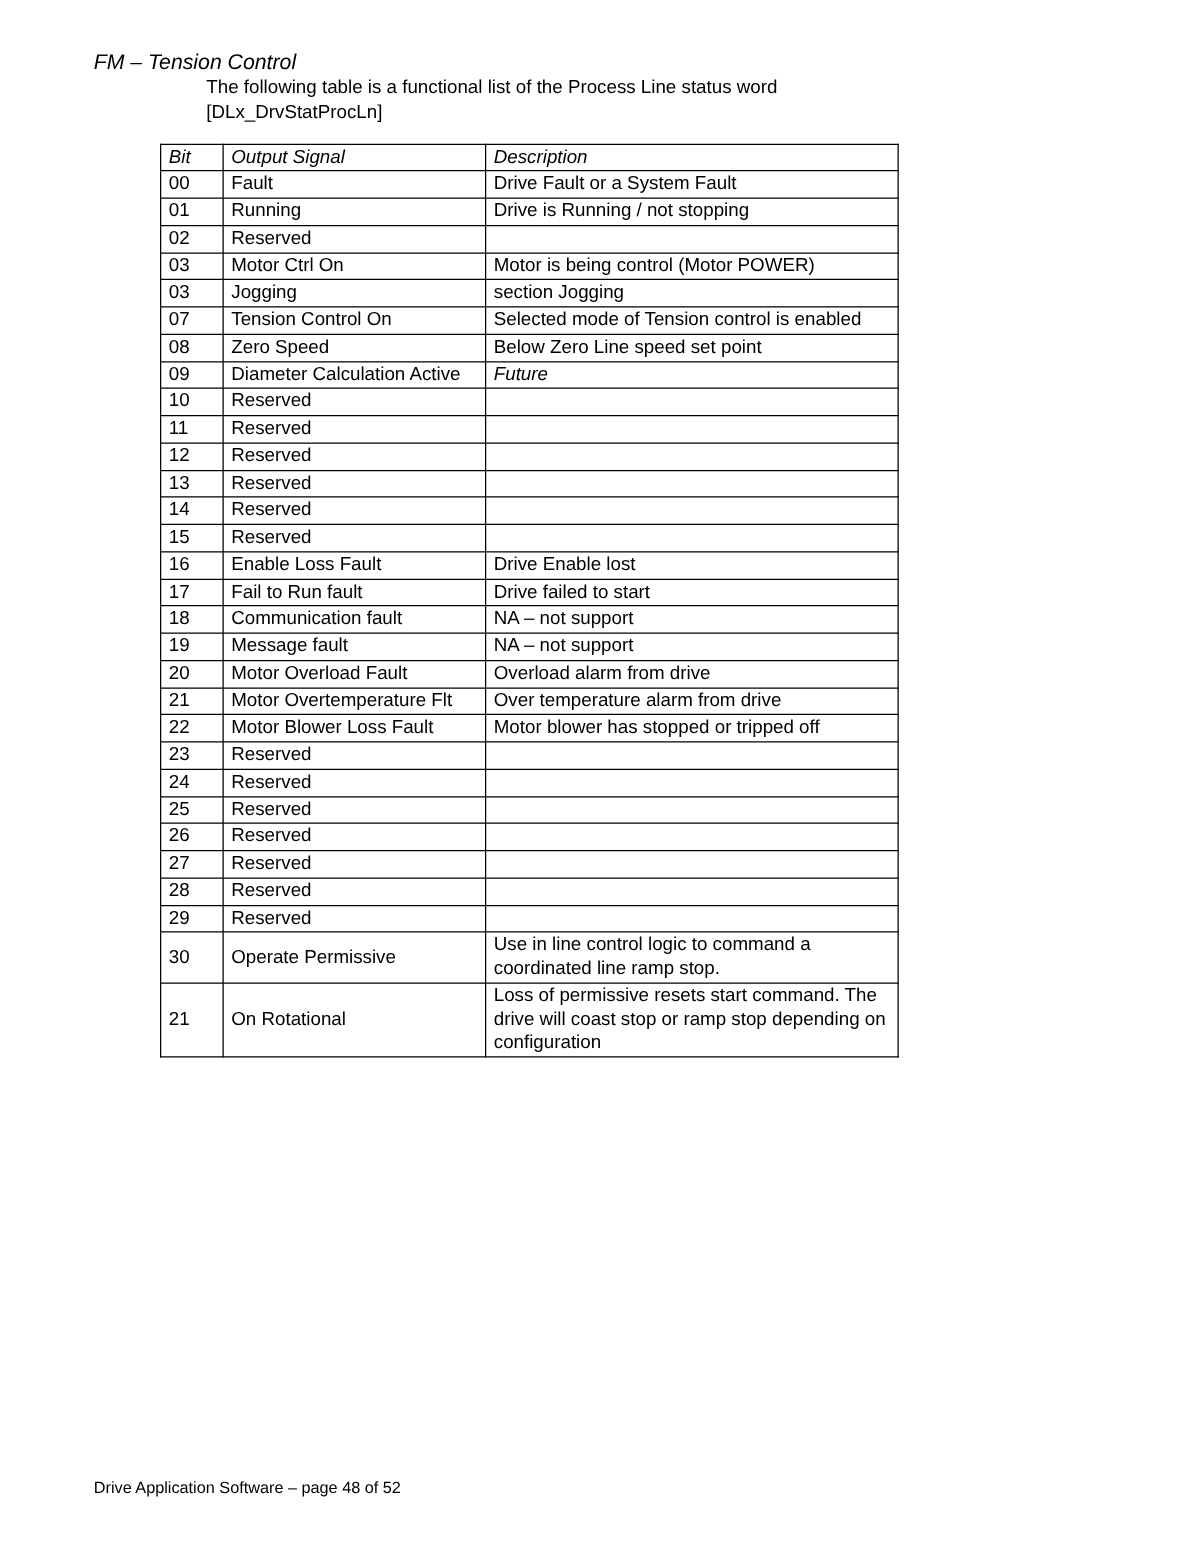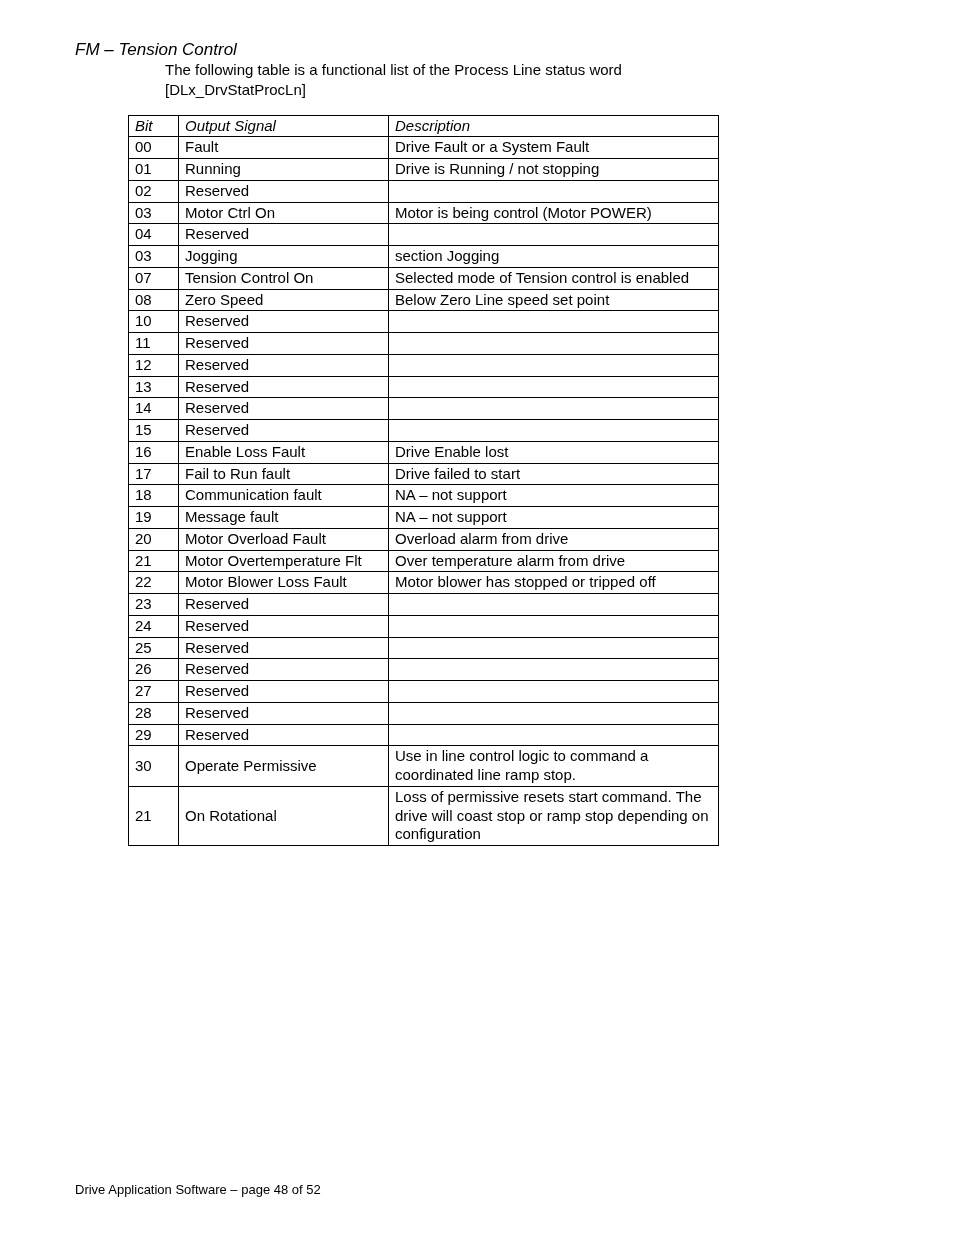--- a/index.html
+++ b/index.html
@@ -94,38 +94,38 @@
           <td>02</td>
           <td>Reserved</td>
           <td></td>
         </tr>
         <tr>
           <td>03</td>
           <td>Motor Ctrl On</td>
           <td>Motor is being control (Motor POWER)</td>
         </tr>
         <tr>
-          <td>04</td>
-          <td>Reserved</td>
-          <td></td>
-        </tr>
-        <tr>
           <td>03</td>
           <td>Jogging</td>
           <td>section Jogging</td>
         </tr>
         <tr>
           <td>07</td>
           <td>Tension Control On</td>
           <td>Selected mode of Tension control is enabled</td>
         </tr>
         <tr>
           <td>08</td>
           <td>Zero Speed</td>
           <td>Below Zero Line speed set point</td>
+        </tr>
+        <tr>
+          <td>09</td>
+          <td>Diameter Calculation Active</td>
+          <td class="desc-italic">Future</td>
         </tr>
         <tr>
           <td>10</td>
           <td>Reserved</td>
           <td></td>
         </tr>
         <tr>
           <td>11</td>
           <td>Reserved</td>
           <td></td>

